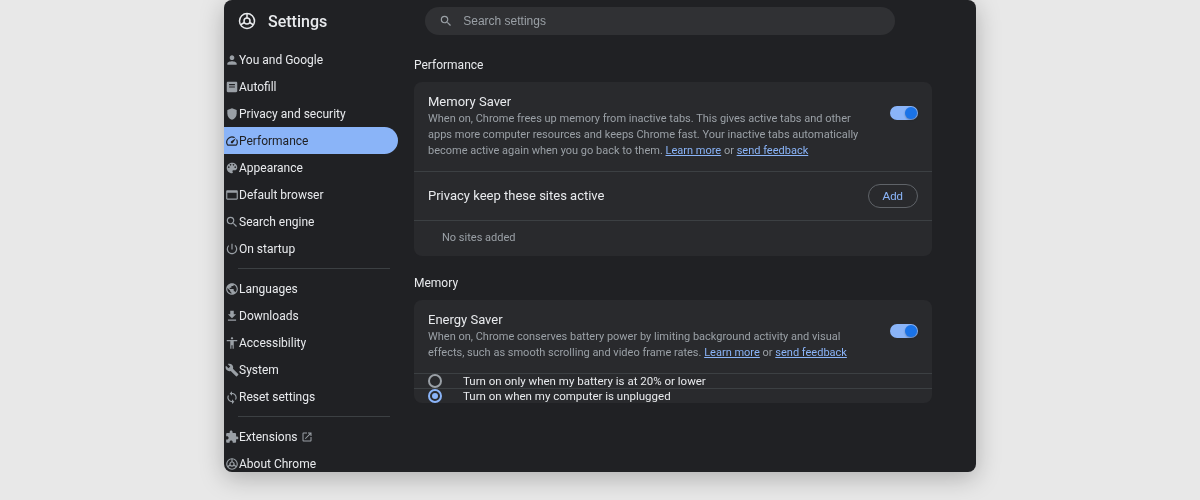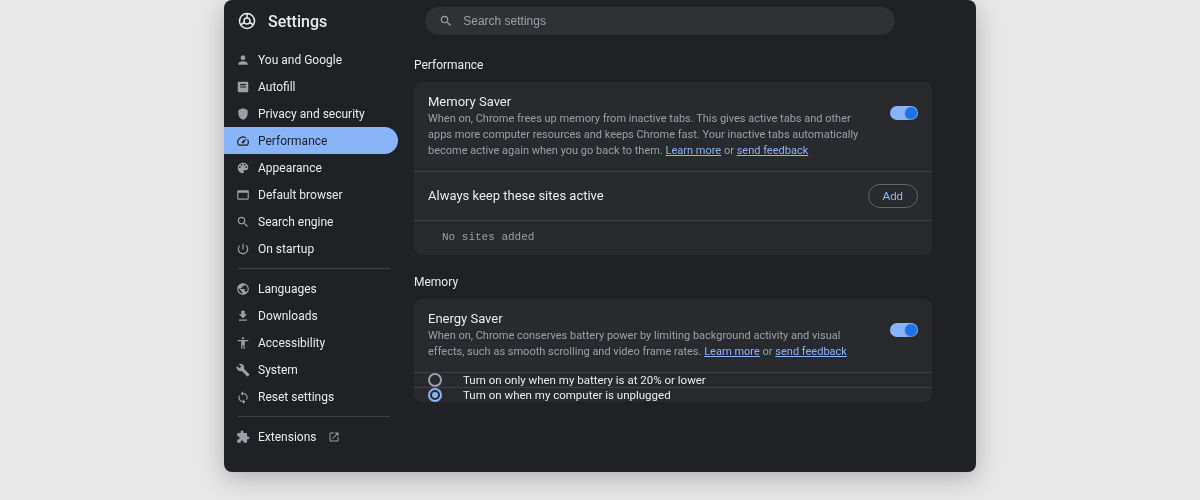--- a/index.html
+++ b/index.html
@@ -81,22 +81,22 @@
       width: 178px;
       padding-top: 4px;
       overflow-y: auto;
       font-size: 12px;
     }
     .sidebar::-webkit-scrollbar { width: 0; }
     .nav-item {
       display: flex;
       align-items: center;
       height: 27px;
-      padding-left: 12px;
-      gap: 8px;
+      padding-left: 1px;
+      gap: 0;
       color: #e8eaed;
       cursor: pointer;
       border-radius: 0 14px 14px 0;
       margin-right: 4px;
     }
     .nav-item .icon {
       width: 14px;
       height: 14px;
       color: #9aa0a6;
       flex-shrink: 0;
@@ -194,21 +194,20 @@
       padding: 5px 14px;
       border-radius: 12px;
       cursor: pointer;
       flex-shrink: 0;
     }
     .sites-row {
       padding: 10px 14px 12px 28px;
       color: #9aa0a6;
       font-size: 11px;
       border-top: 1px solid #3c4043;
-      font-family: Liberation Mono, monospace;
     }
     .radio-row {
       display: flex;
       align-items: center;
       padding: 0 14px;
       gap: 21px;
       border-top: 1px solid #3c4043;
     }
     .radio {
       width: 14px;
@@ -383,38 +382,50 @@
               <path d="M20.5 11H19V7c0-1.1-.9-2-2-2h-4V3.5C13 2.12 11.88 1 10.5 1S8 2.12 8 3.5V5H4c-1.1 0-2 .9-2 2v3.8h1.5c1.5 0 2.7 1.2 2.7 2.7S5 16.2 3.5 16.2H2V20c0 1.1.9 2 2 2h3.8v-1.5c0-1.5 1.2-2.7 2.7-2.7s2.7 1.2 2.7 2.7V22H17c1.1 0 2-.9 2-2v-4h1.5c1.38 0 2.5-1.12 2.5-2.5S21.88 11 20.5 11z"></path>
             </svg>
           </span>
         <span class="label">Extensions</span>
         <span class="ext-icon">
             <svg viewBox="0 0 24 24" width="12" height="12" fill="currentColor">
               <path d="M19 19H5V5h7V3H5a2 2 0 0 0-2 2v14a2 2 0 0 0 2 2h14c1.1 0 2-.9 2-2v-7h-2v7zM14 3v2h3.59l-9.83 9.83 1.41 1.41L19 6.41V10h2V3h-7z"></path>
             </svg>
           </span>
       </div>
+      <div class="nav-item">
+        <span class="icon">
+            <svg viewBox="0 0 24 24" width="14" height="14" fill="none" stroke="currentColor" stroke-width="2">
+              <circle cx="12" cy="12" r="9"></circle>
+              <circle cx="12" cy="12" r="3.5"></circle>
+              <line x1="12" y1="3" x2="12" y2="8.5"></line>
+              <line x1="4.5" y1="16.5" x2="9" y2="13.8"></line>
+              <line x1="19.5" y1="16.5" x2="15" y2="13.8"></line>
+            </svg>
+          </span>
+        <span class="label">About Chrome</span>
+      </div>
     </nav>
 
     <main class="content">
       <div class="section-title">Performance</div>
 
       <div class="card">
         <div class="card-row">
           <div class="card-row-content">
             <div class="row-title">Memory Saver</div>
             <div class="row-desc">
               <span>When on, Chrome frees up memory from inactive tabs. This gives active tabs and other apps more computer resources and keeps Chrome fast. Your inactive tabs automatically become active again when you go back to them. </span><a href="#">Learn more</a><span> or </span><a href="#">send feedback</a>
             </div>
           </div>
           <div class="toggle"></div>
         </div>
         <div class="card-row" style="align-items:center;">
           <div class="card-row-content">
-            <div class="row-title" style="margin-bottom:0;">Always keep these sites active</div>
+            <div class="row-title" style="margin-bottom:0;">Privacy keep these sites active</div>
           </div>
           <button class="add-btn">Add</button>
         </div>
         <div class="sites-row">No sites added</div>
       </div>
 
       <div class="section-title">Memory</div>
 
       <div class="card">
         <div class="card-row">

